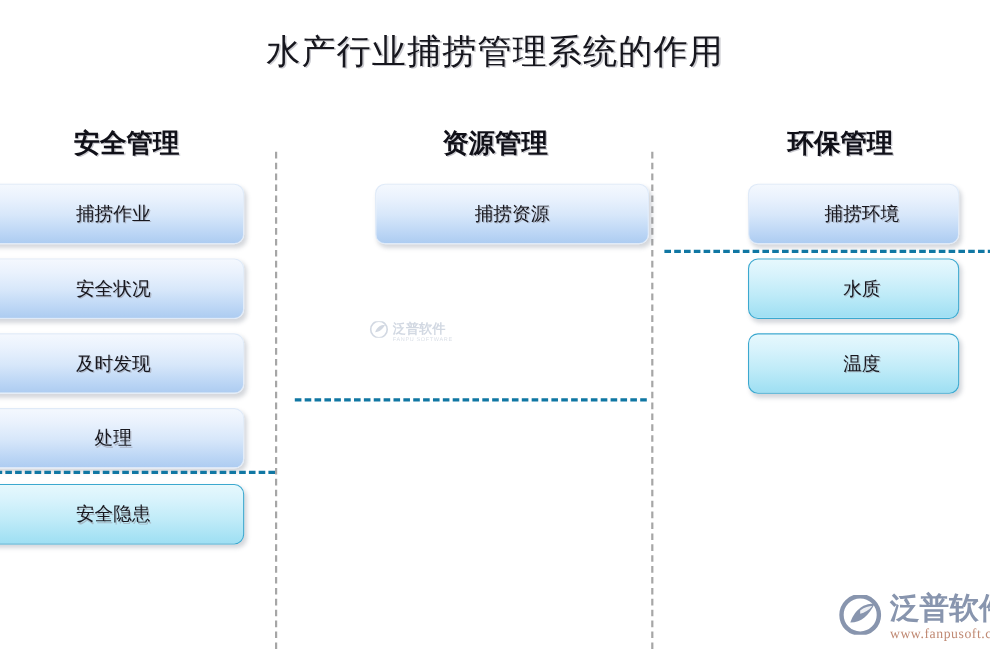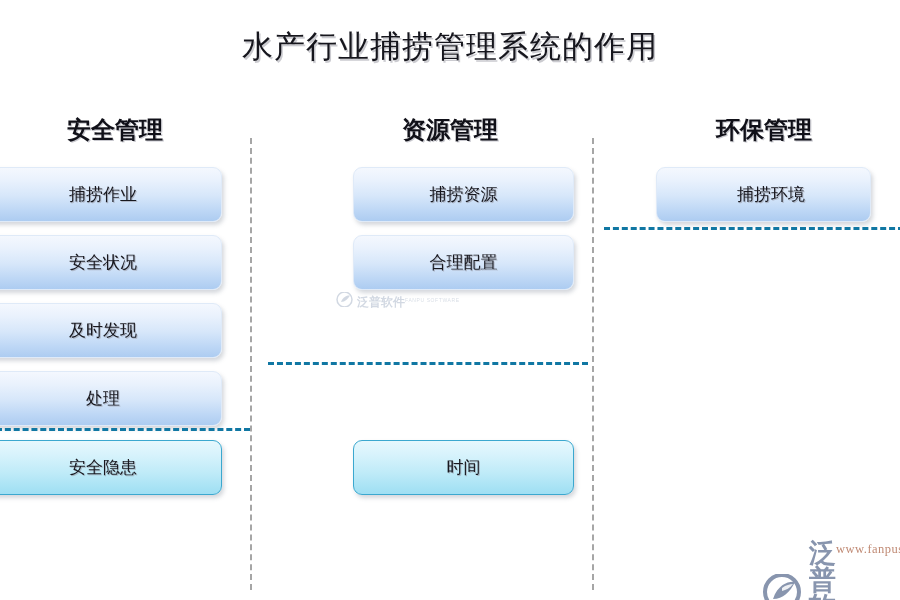--- a/index.html
+++ b/index.html
@@ -104,22 +104,22 @@
                 #e6f8fd 0%,
                 #d8f3fc 25%,
                 #bfebf8 60%,
                 #a6e2f4 90%,
                 #9fdff3 100%);
     border: 1.5px solid #3ba8cf;
   }
 
   
   .node.col0 { left: -16px; width: 238px; }
-  .node.col1 { left: 341px; width: 221px; margin-left: 12px; }
-  .node.col2 { left: 656px; width: 215px; padding-left: 15px; }
+  .node.col1 { left: 341px; width: 249px; }
+  .node.col2 { left: 680px; width: 192px; padding-left: 15px; }
 
   
   .wm-center {
     position: absolute;
     left: 336px;
     top: 292px;
     display: flex;
     align-items: center;
     gap: 4px;
     opacity: 0.38;
@@ -160,21 +160,21 @@
   }
   .wm-corner .wm-text-sub {
     font-size: 12.5px;
     color: #c08a74;
     font-family: "Liberation Serif", serif;
     letter-spacing: 0.5px;
     line-height: 1;
     margin-top: 3px;
     text-align: center;
   }
-  .wm-col { display: flex; flex-direction: row; }
+  .wm-col { display: flex; flex-direction: column; }
   .logo-mark { flex: 0 0 auto; }
 </style>
 </head>
 <body>
 
 <div id="canvas">
 
   <div class="title">水产行业捕捞管理系统的作用</div>
 
   <div class="col-header c0">安全管理</div>
@@ -196,29 +196,29 @@
   <div class="node blue col0" style="top:371px">
     <span>处理</span>
   </div>
   <div class="node cyan col0" style="top:440px">
     <span>安全隐患</span>
   </div>
 
   <div class="node blue col1" style="top:167px">
     <span>捕捞资源</span>
   </div>
-  <div class="node blue col1" style="top:235px">
-    <span>合理配置</span>
-  </div>
-  <div class="node cyan col1" style="top:440px">
-    <span>时间</span>
-  </div>
 
   <div class="node blue col2" style="top:167px">
     <span>捕捞环境</span>
+  </div>
+  <div class="node cyan col2" style="top:235px">
+    <span>水质</span>
+  </div>
+  <div class="node cyan col2" style="top:303px">
+    <span>温度</span>
   </div>
 
   <div class="h-divider h0"></div>
   <div class="h-divider h1"></div>
   <div class="h-divider h2"></div>
 
   <div class="wm-center">
     <span class="logo-mark">
       <svg width="17" height="15" viewBox="0 0 34 30">
         <path d="M2 15 A15 15 0 0 1 32 15 A15 15 0 0 1 2 15 Z" fill="none" stroke="#8a9bb5" stroke-width="3"></path>

